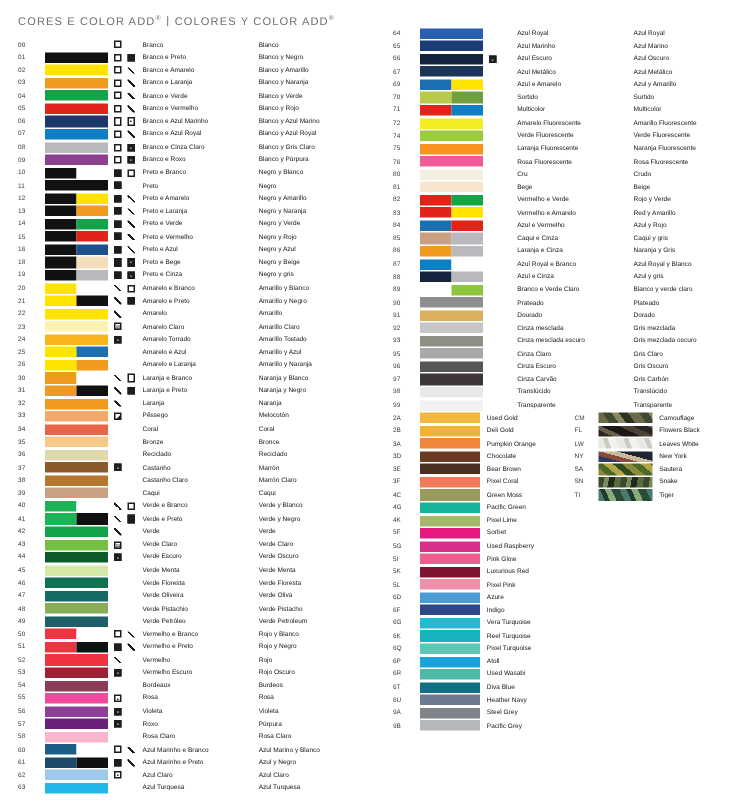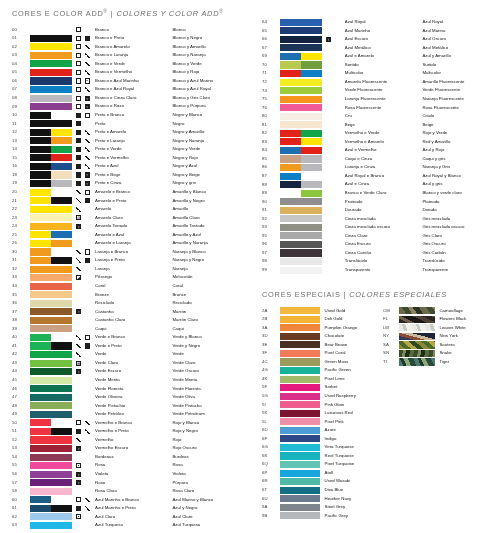--- a/index.html
+++ b/index.html
@@ -10,21 +10,21 @@
   }
   .page{position:relative;width:500px;height:533px;box-sizing:border-box;}
   .col{position:absolute;top:0;width:250px;height:533px;}
   .col-left{left:0;}
   .col-right{left:250px;}
 
   .section-title{
     font-size:7.4px;letter-spacing:.75px;color:#6e6e6e;
     padding:9px 0 7px 12px;white-space:nowrap;
   }
-  .section-title .es{font-style:italic;}
+  .section-title .es{}
   .section-title .sep{padding:0 3px;}
   .sup{font-size:4.6px;vertical-align:super;}
 
   table{border-collapse:collapse;width:100%;}
   tr{height:8.55px;}
   td{padding:0;vertical-align:middle;font-size:4.35px;color:#141414;
      line-height:1;}
 
   .c-code{width:20px;padding-left:12px;color:#3b3b3b;font-size:4.3px;
           letter-spacing:.15px;}
@@ -1183,23 +1183,20 @@
               </span>
             </td>
             <td class="c-ic"><span class="ico none"></span></td>
             <td class="c-ic2"><span class="ico none"></span></td>
             <td class="c-pt">Transparente</td>
             <td class="c-es">Transparente</td>
           </tr>
         </tbody>
     </table>
 
-    <div class="section-title special-head">
-      <span>CORES ESPECIAIS</span><span class="sep">|</span><span class="es">COLORES ESPECIALES</span>
-    </div>
     <table>
       <tbody id="special-body">
           <tr>
             <td class="sp-code">2A</td>
             <td class="sp-sw">
               <span class="sp-swatch" style="background:#f2b73d"></span>
             </td>
             <td class="sp-name">Used Gold</td>
             <td class="sp-code2">CM</td>
             <td class="sp-sw2">

